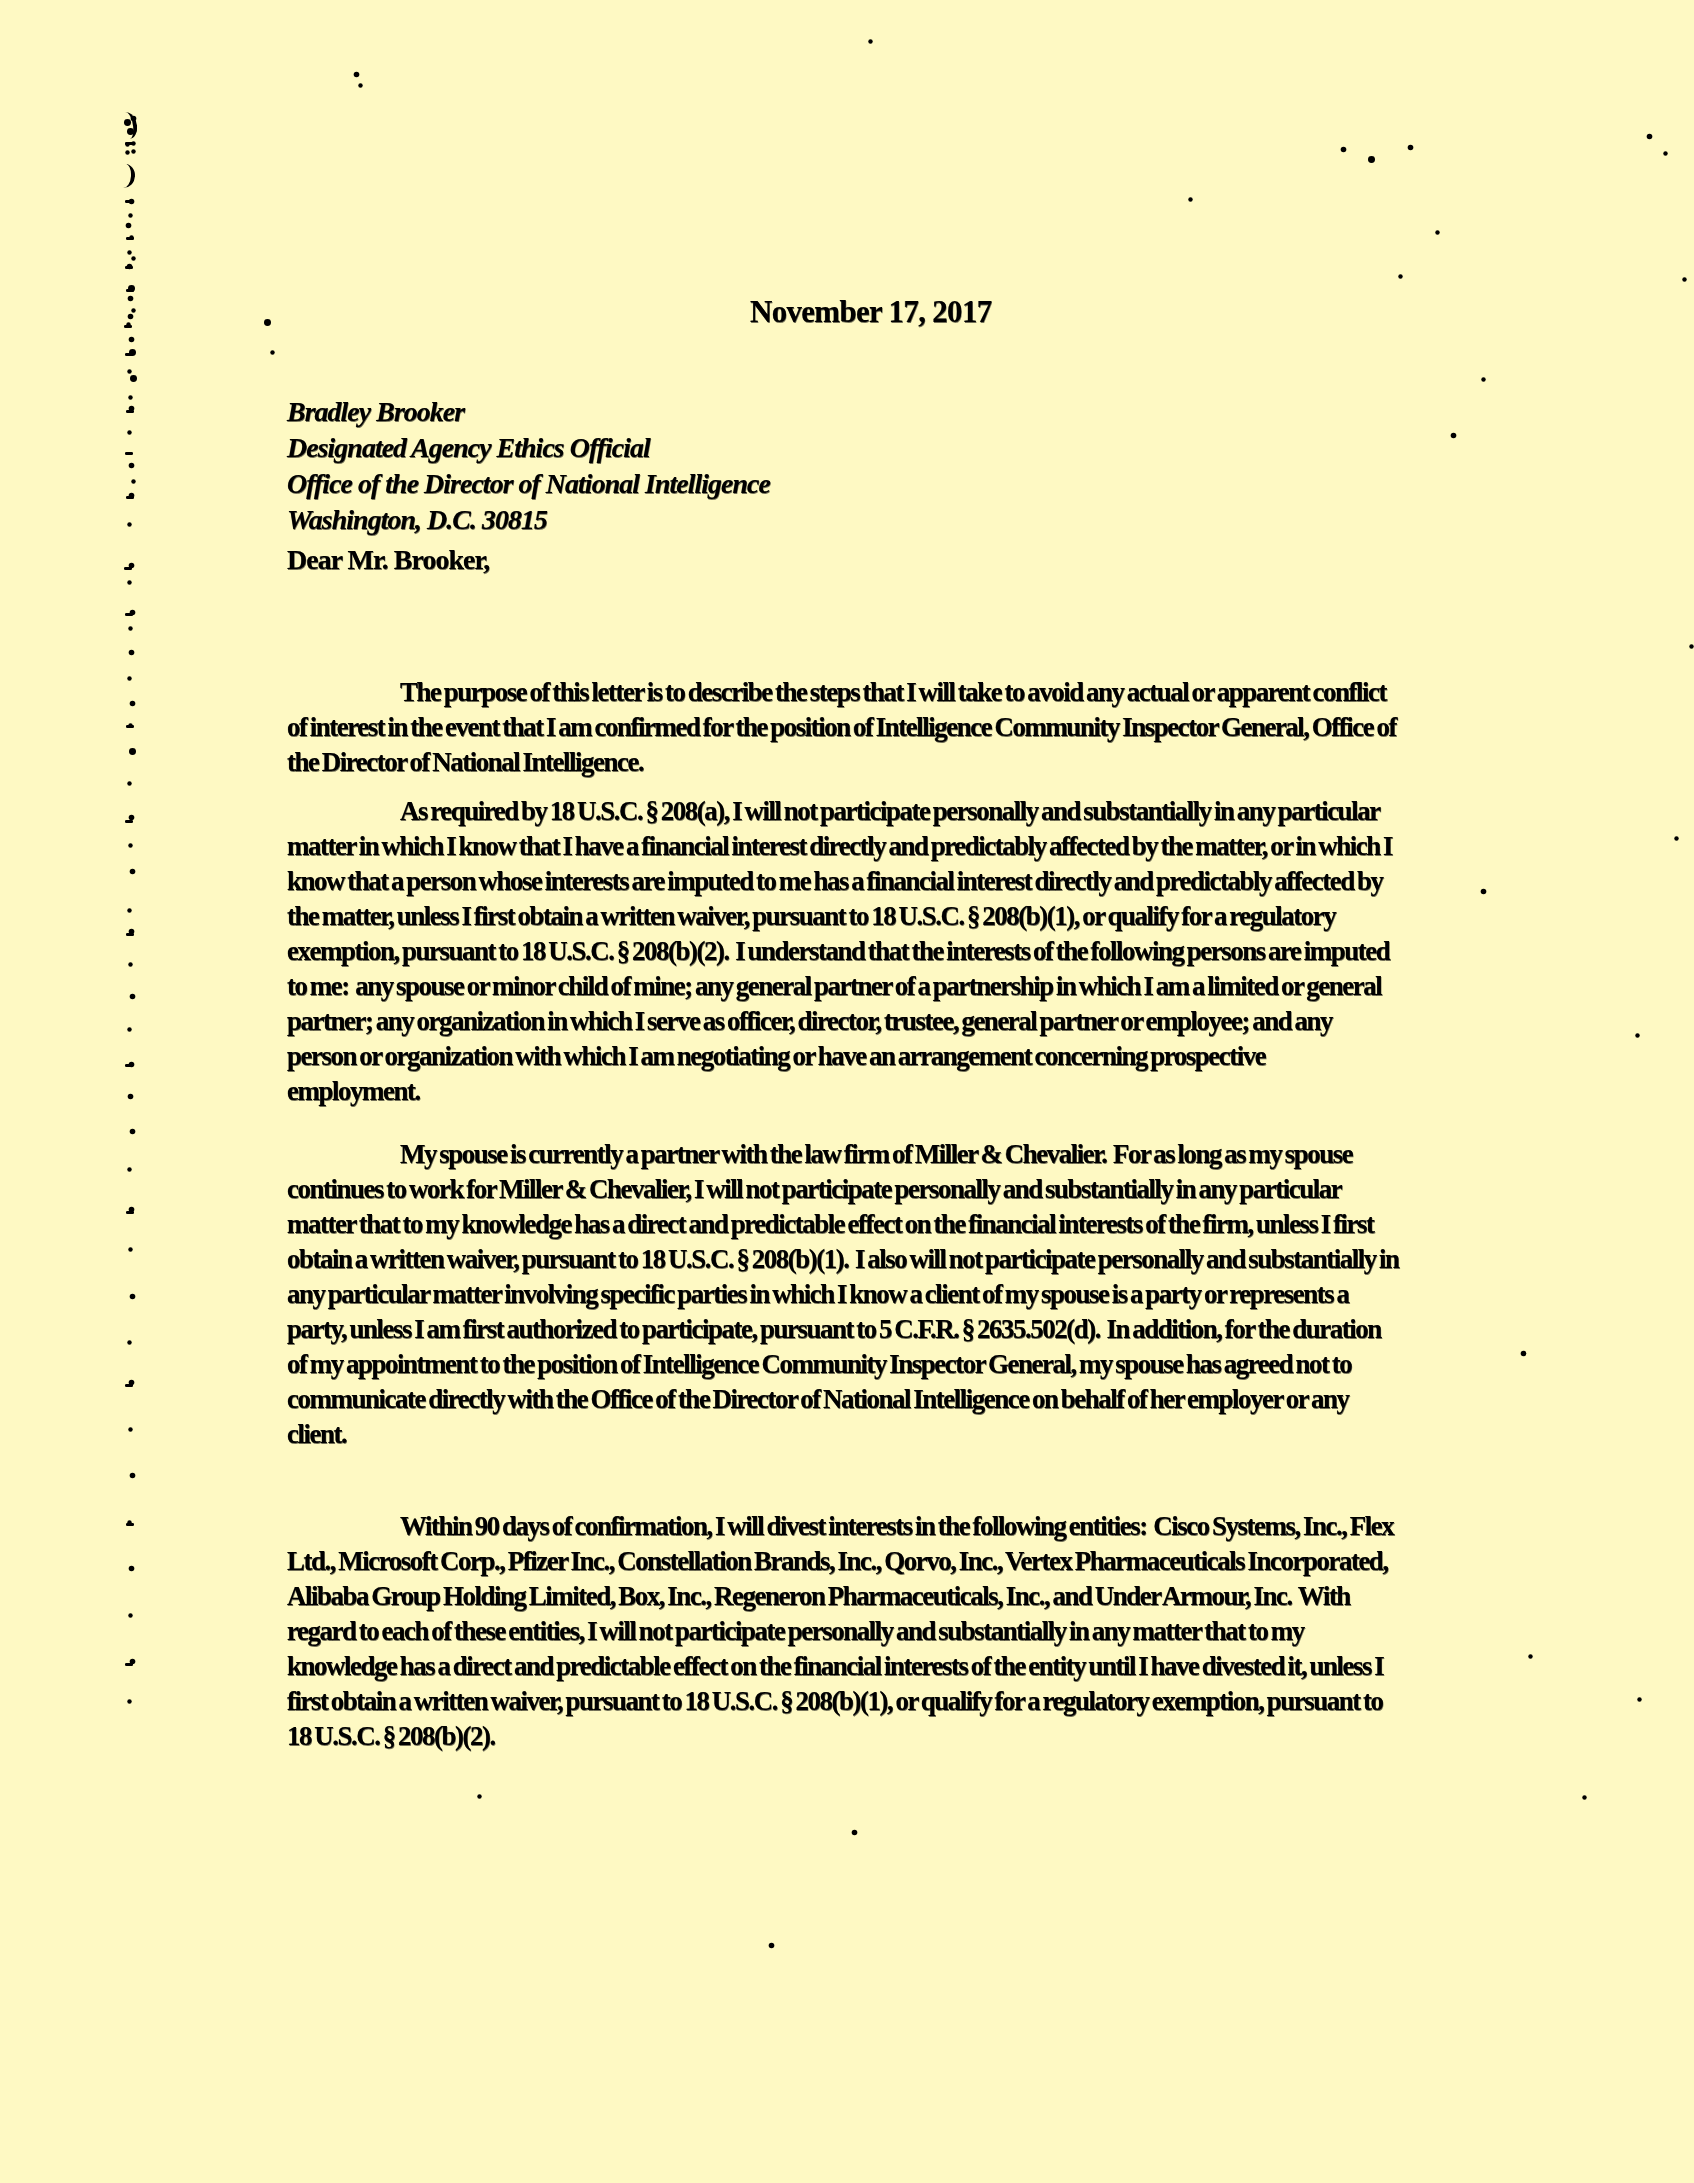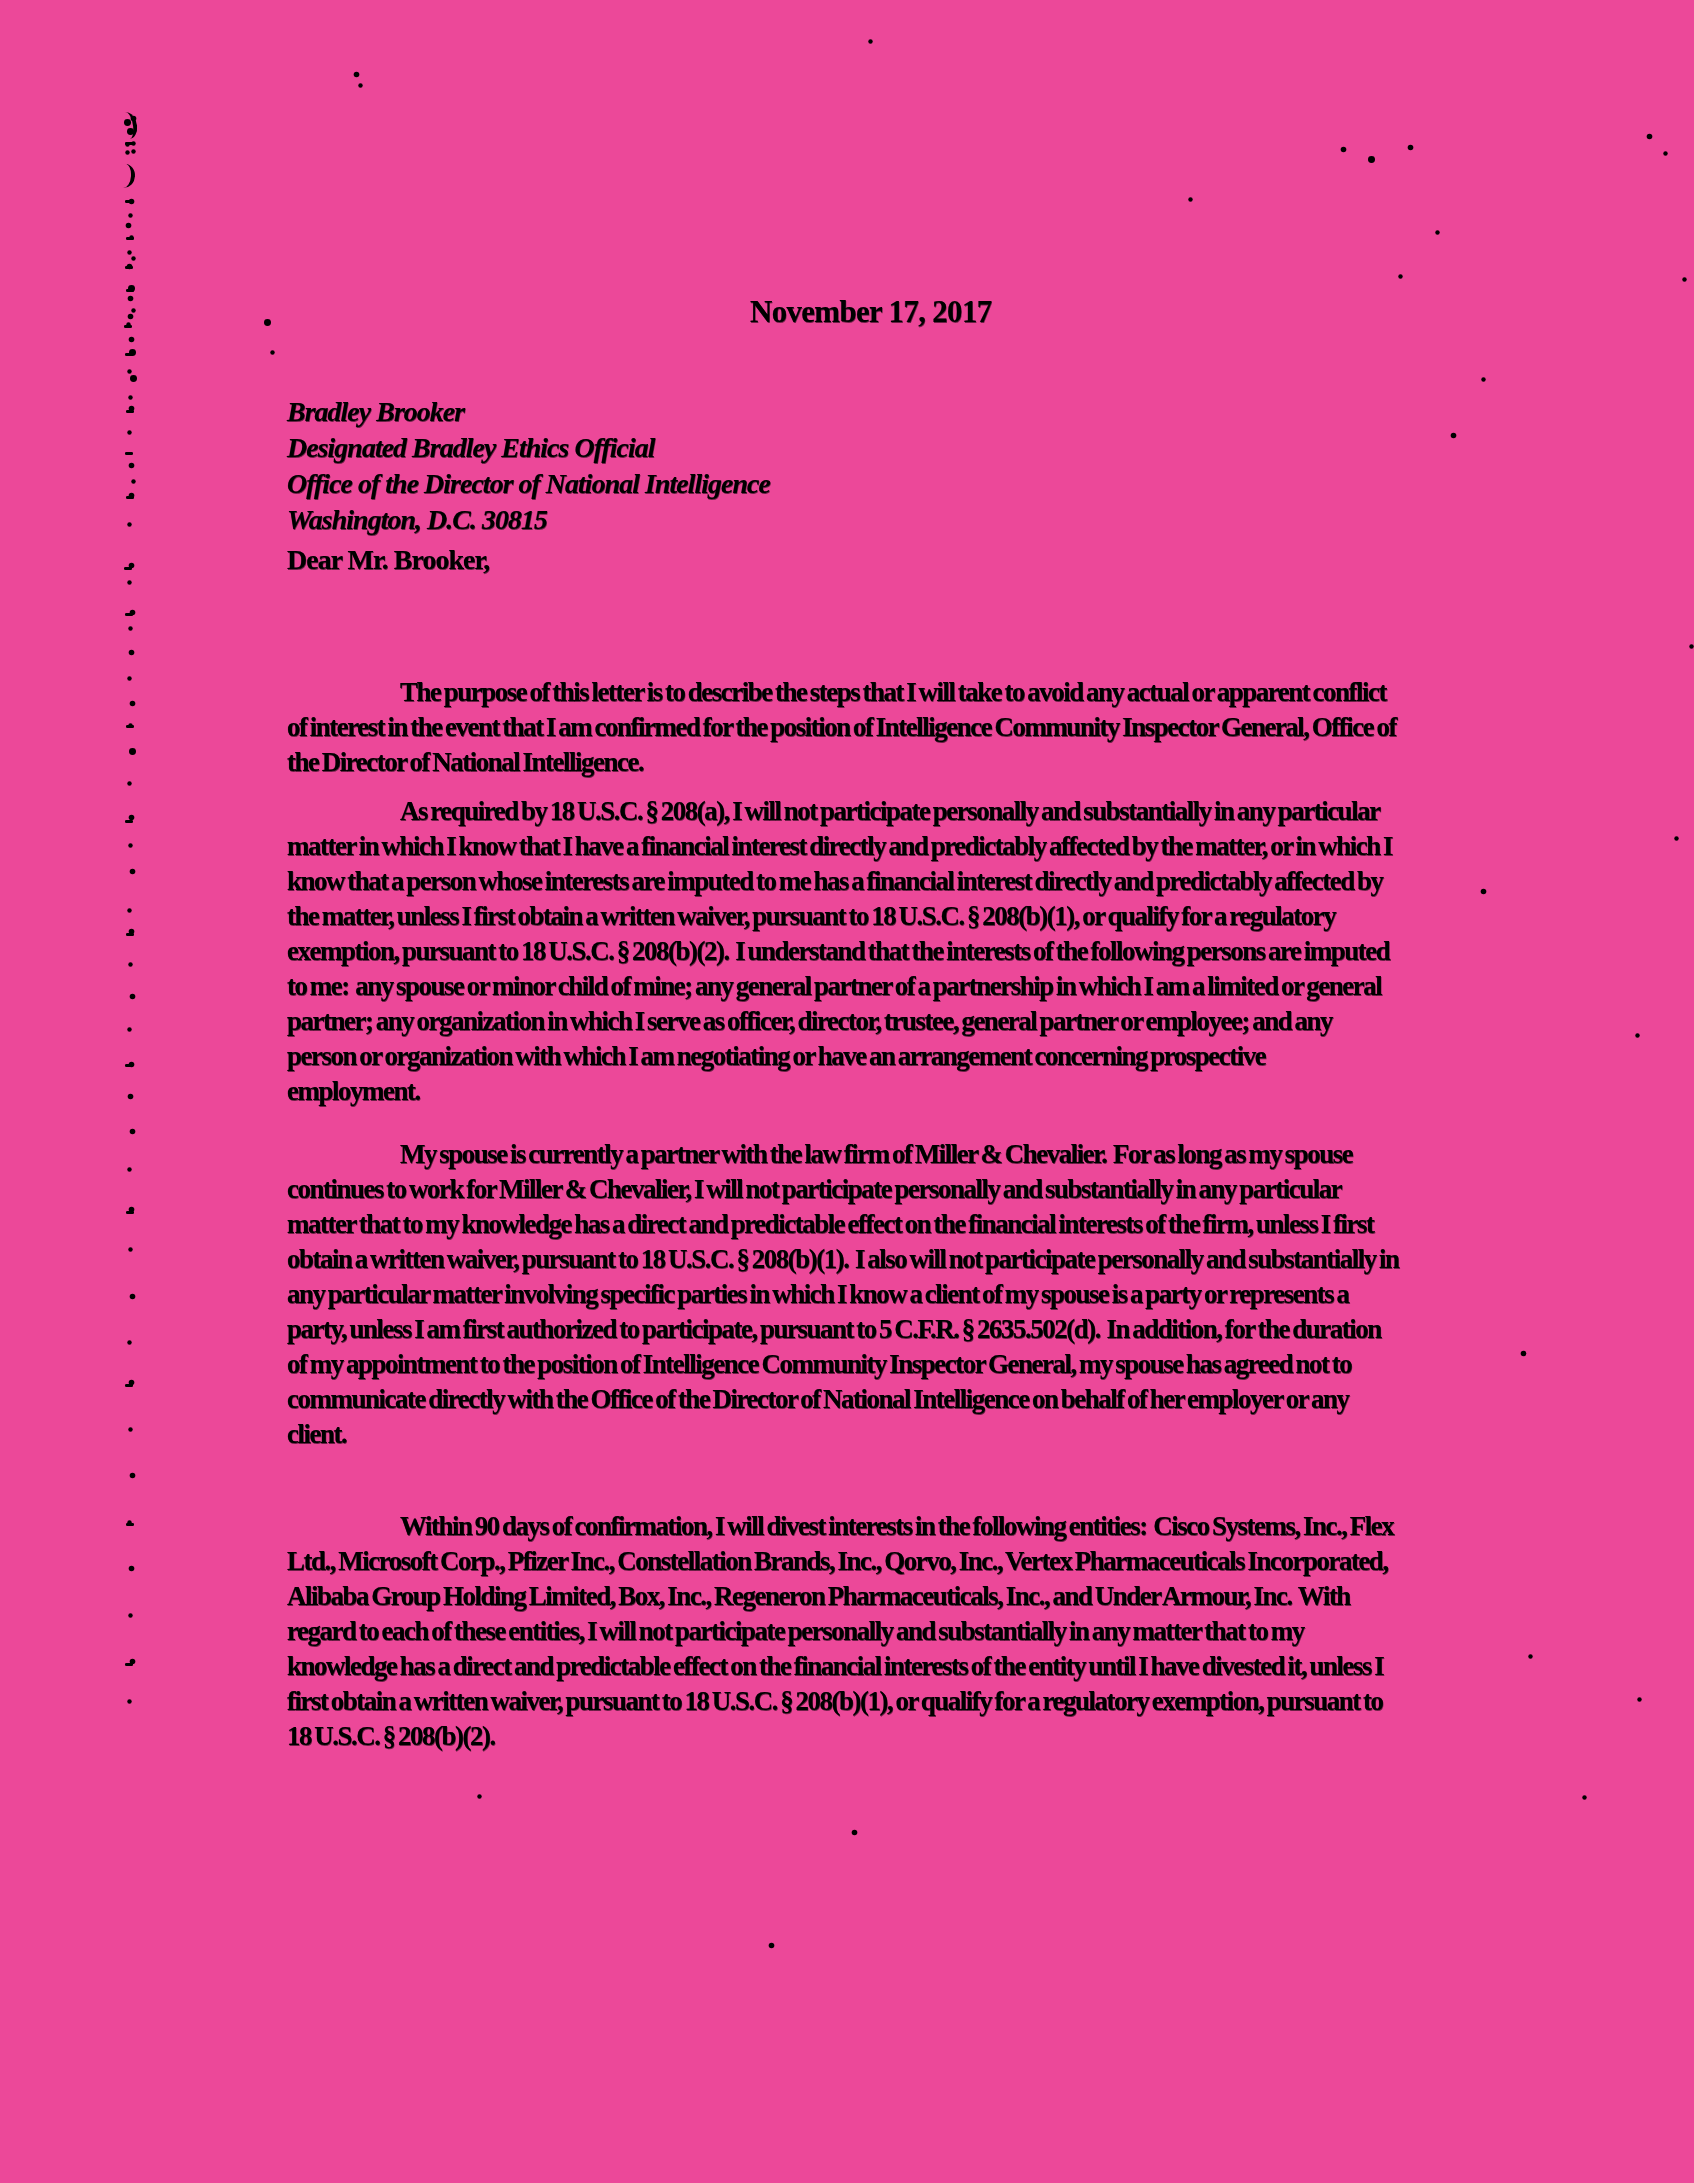--- a/index.html
+++ b/index.html
@@ -1,21 +1,21 @@
 <!DOCTYPE html>
 <html style="font-size:10.6px"><head>
 <meta charset="utf-8">
 <style>
   html,body{margin:0;padding:0;background:#ffffff;}
   body{
     width:1694px;height:2183px;position:relative;overflow:hidden;
     font-family:"Liberation Serif","DejaVu Serif",serif;
     color:#000;
   }
-  .page{position:absolute;inset:0;background:#ec4899;}
+  .page{position:absolute;inset:0;background:#fef9c3;}
   .txt{
     position:absolute;color:#000;font-weight:700;
     text-shadow:0.5px 0.5px 0 rgba(0,0,0,0.55), -0.3px -0.1px 0 rgba(0,0,0,0.35);
     filter:blur(0.2px) contrast(1.25);
   }
   .date-line{left:750px;top:293px;font-size:31px;line-height:37px;letter-spacing:-0.7px;}
   .addr{left:287px;top:394px;font-size:28px;line-height:36px;letter-spacing:-1px;font-style:italic;}
   .addr div{white-space:nowrap;}
   .salutation{left:287px;top:542px;font-size:28px;line-height:36px;letter-spacing:-1px;}
   .para{
@@ -84,21 +84,21 @@
 
   <div class="noise dots"></div>
   <div class="noise dashes"></div>
   <div class="noise curl-a"></div>
   <div class="noise curl-b"></div>
 
   <div class="txt date-line">November 17, 2017</div>
 
   <div class="txt addr">
     <div>Bradley Brooker</div>
-    <div>Designated Bradley Ethics Official</div>
+    <div>Designated Agency Ethics Official</div>
     <div>Office of the Director of National Intelligence</div>
     <div>Washington, D.C. 30815</div>
   </div>
 
   <div class="txt salutation">Dear Mr. Brooker,</div>
 
   <p class="txt para p1">The purpose of this letter is to describe the steps that I will take to avoid any actual or apparent conflict of interest in the event that I am confirmed for the position of Intelligence Community Inspector General, Office of the Director of National Intelligence.</p>
 
   <p class="txt para p2">As required by 18 U.S.C. § 208(a), I will not participate personally and substantially in any particular matter in which I know that I have a financial interest directly and predictably affected by the matter, or in which I know that a person whose interests are imputed to me has a financial interest directly and predictably affected by the matter, unless I first obtain a written waiver, pursuant to 18 U.S.C. § 208(b)(1), or qualify for a regulatory exemption, pursuant to 18 U.S.C. § 208(b)(2).  I understand that the interests of the following persons are imputed to me:  any spouse or minor child of mine; any general partner of a partnership in which I am a limited or general partner; any organization in which I serve as officer, director, trustee, general partner or employee; and any person or organization with which I am negotiating or have an arrangement concerning prospective employment.</p>
 

